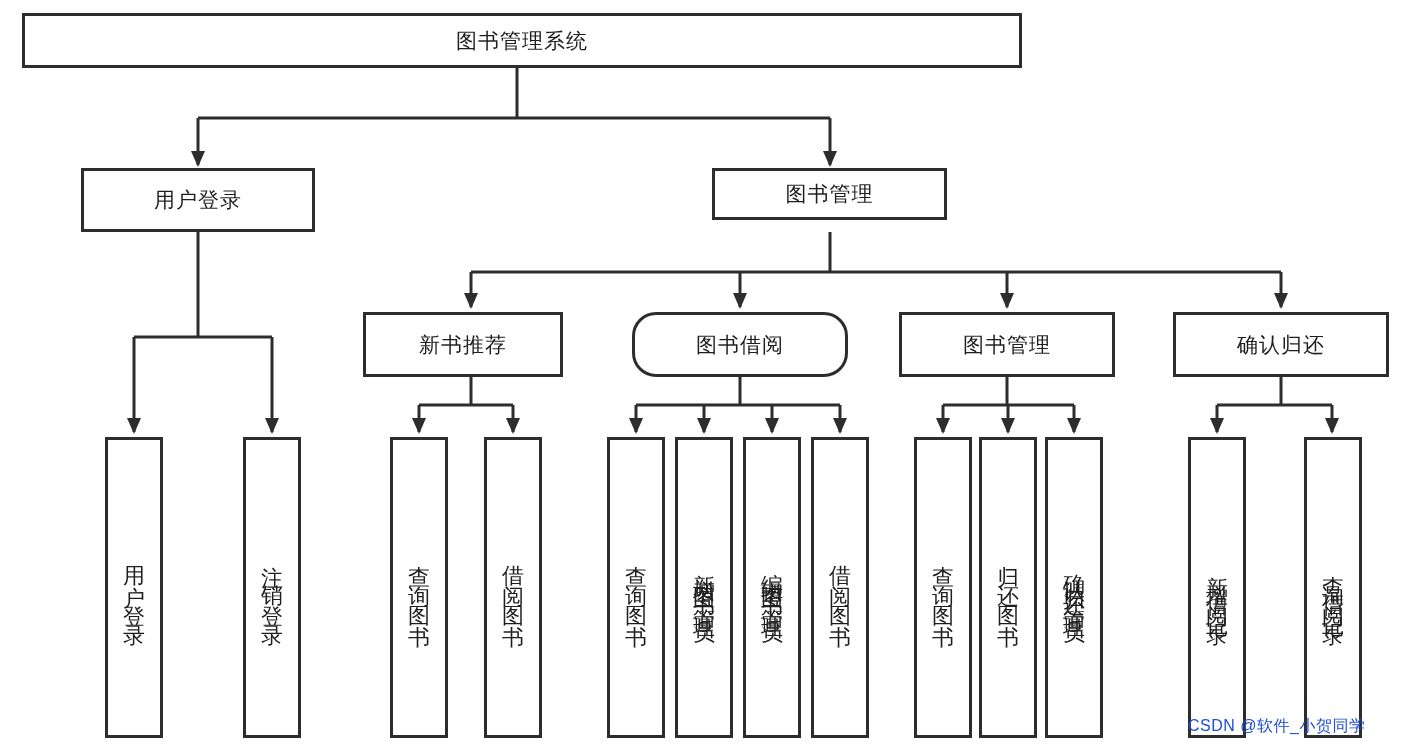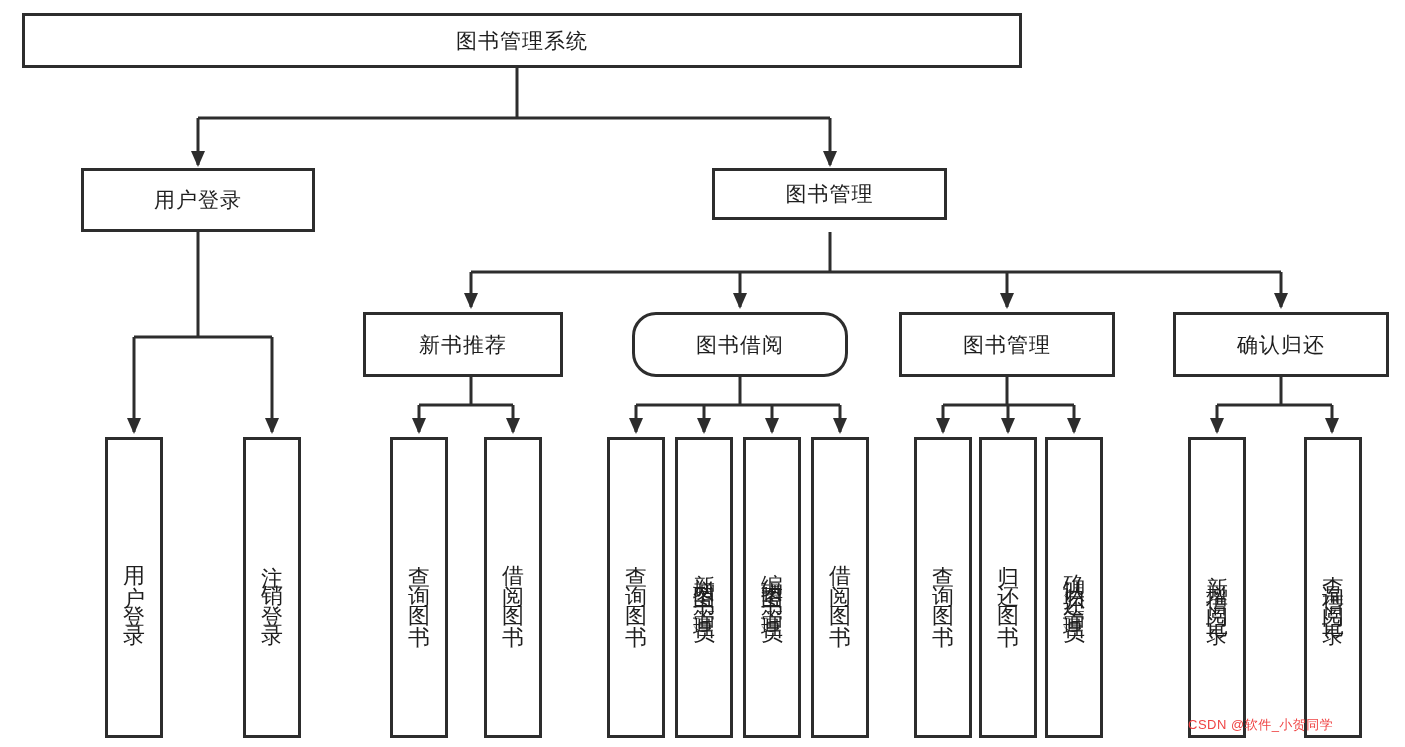--- a/index.html
+++ b/index.html
@@ -37,23 +37,23 @@
     line-height: 1;
     white-space: nowrap;
   }
   .sp-wide span { letter-spacing: 20px; }   
   .sp-mid  span { letter-spacing: 10px; }   
   .sp-tight span { letter-spacing: 7px; }   
   .watermark {
     position: absolute;
     left: 1188px;
     top: 716px;
-    font-size: 13px;
+    font-size: 16px;
     letter-spacing: 0.5px;
-    color: #ef4444;
+    color: #1d4ed8;
     z-index: 2;
     white-space: nowrap;
   }
 </style>
 </head>
 <body>
 
 <div class="stage">
 
   <svg class="connectors" viewBox="0 0 1405 747" xmlns="http://www.w3.org/2000/svg">

